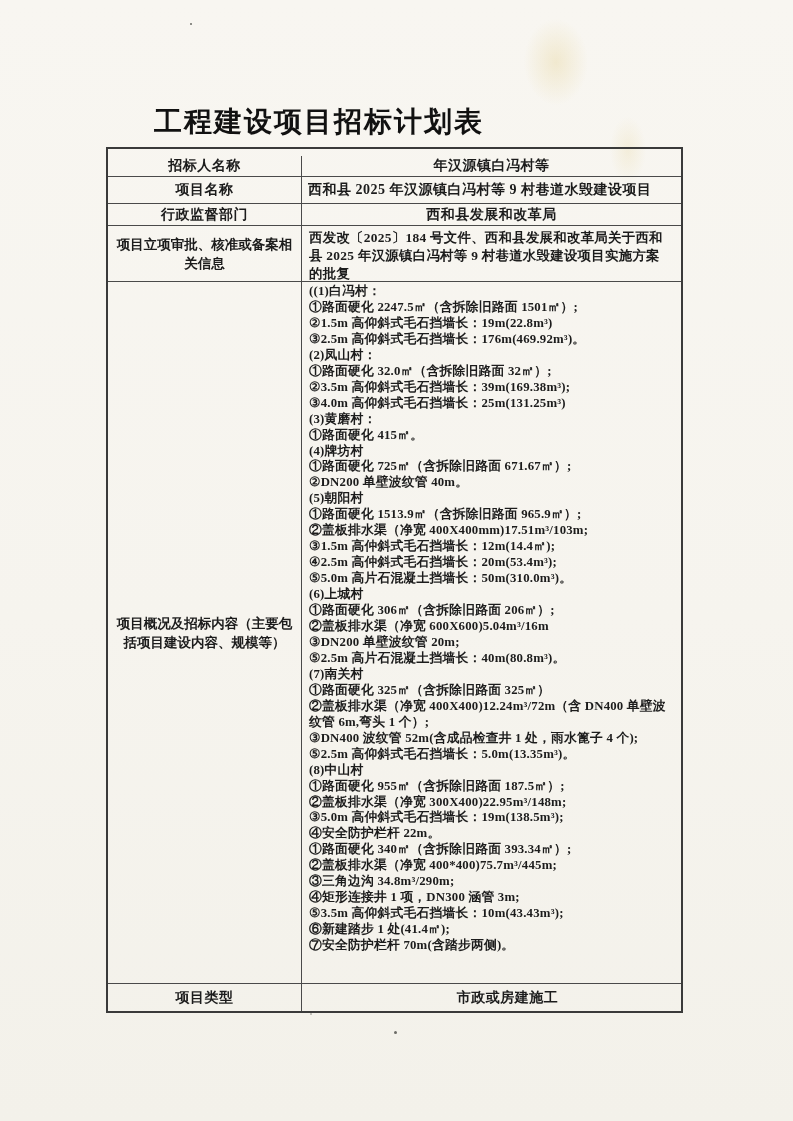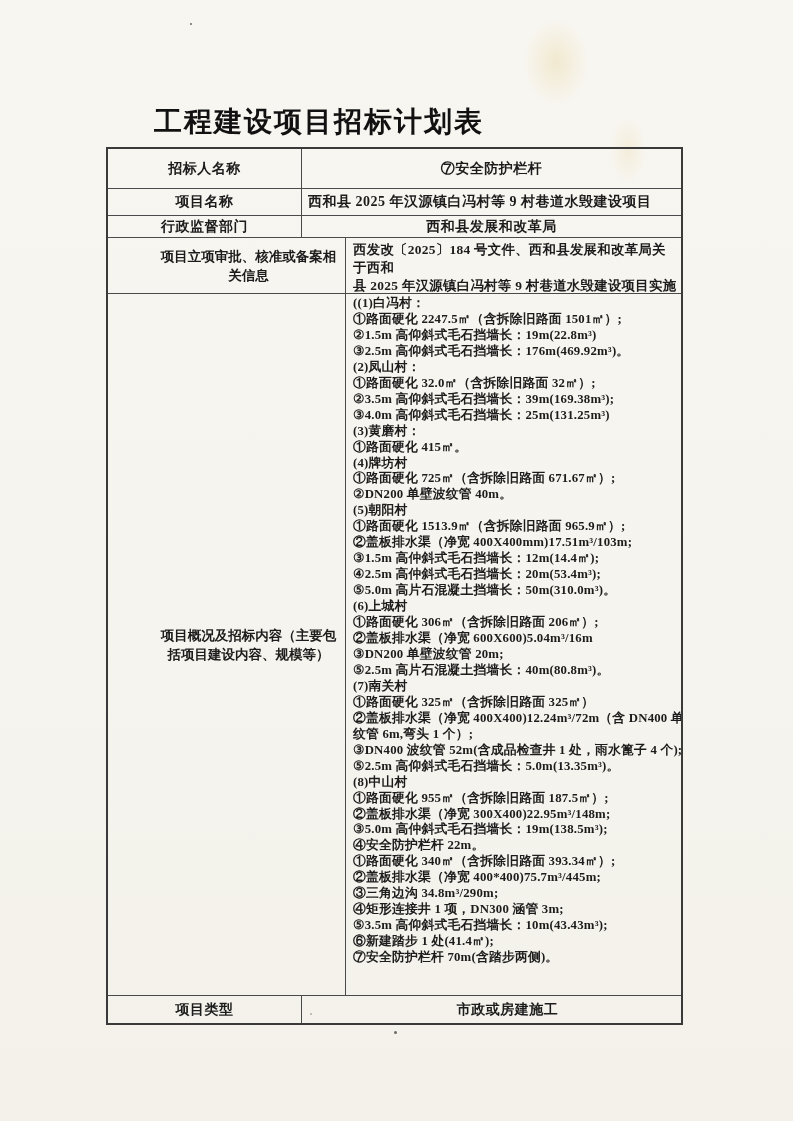--- a/index.html
+++ b/index.html
@@ -40,59 +40,59 @@
   .trow:last-child{border-bottom:none;}
   .tcell{box-sizing:border-box;overflow:hidden;}
   .tcell.lbl{
     width:194px;min-width:194px;
     border-right:1.2px solid #4a4a4a;
     display:flex;flex-direction:column;align-items:center;justify-content:center;
     text-align:center;
     font-size:14px;font-weight:600;letter-spacing:.5px;
     padding:1px 4px;
   }
-  .tcell.lbl.small{font-size:13.5px;letter-spacing:0;line-height:19px;margin-left:44px;}
+  .tcell.lbl.small{font-size:13.5px;letter-spacing:0;line-height:19px;}
   .tcell.val{
     flex:1;
     display:flex;align-items:center;justify-content:center;
     font-size:14px;font-weight:600;letter-spacing:.5px;
     padding:1px 6px;
   }
   .tcell.val.left{justify-content:flex-start;text-align:left;}
   .tcell.val.block{
     display:block;
     font-size:13.4px;line-height:18px;letter-spacing:.3px;
     padding:3px 4px 0 7px;
   }
   .tcell.val.content{
     display:block;
     font-size:12.8px;font-weight:600;line-height:15.95px;letter-spacing:.2px;
     padding:2px 4px 0 7px;
   }
   .tcell.val.content div{white-space:nowrap;}
-  .r1{height:40px;} .r2{height:27px;} .r3{height:22px;}
+  .r1{height:28px;align-items:flex-end;} .r2{height:27px;} .r3{height:22px;}
   .r4{height:56px;} .r5{height:702px;} .r6{height:27px;gap:32px;}
   .wrapline{display:block;}
 </style>
 </head>
 <body>
 
 <div class="page">
 
   <span class="speck speck-1"></span>
   <span class="speck speck-2"></span>
   <span class="speck speck-3"></span>
 
   <h1 class="doc-title">工程建设项目招标计划表</h1>
 
   <div class="doc-table">
 
     <div class="trow r1">
       <div class="tcell lbl">招标人名称</div>
-      <div class="tcell val">⑦安全防护栏杆</div>
+      <div class="tcell val">年汉源镇白冯村等</div>
     </div>
 
     <div class="trow r2">
       <div class="tcell lbl">项目名称</div>
       <div class="tcell val left">西和县 2025 年汉源镇白冯村等 9 村巷道水毁建设项目</div>
     </div>
 
     <div class="trow r3">
       <div class="tcell lbl">行政监督部门</div>
       <div class="tcell val">西和县发展和改革局</div>

